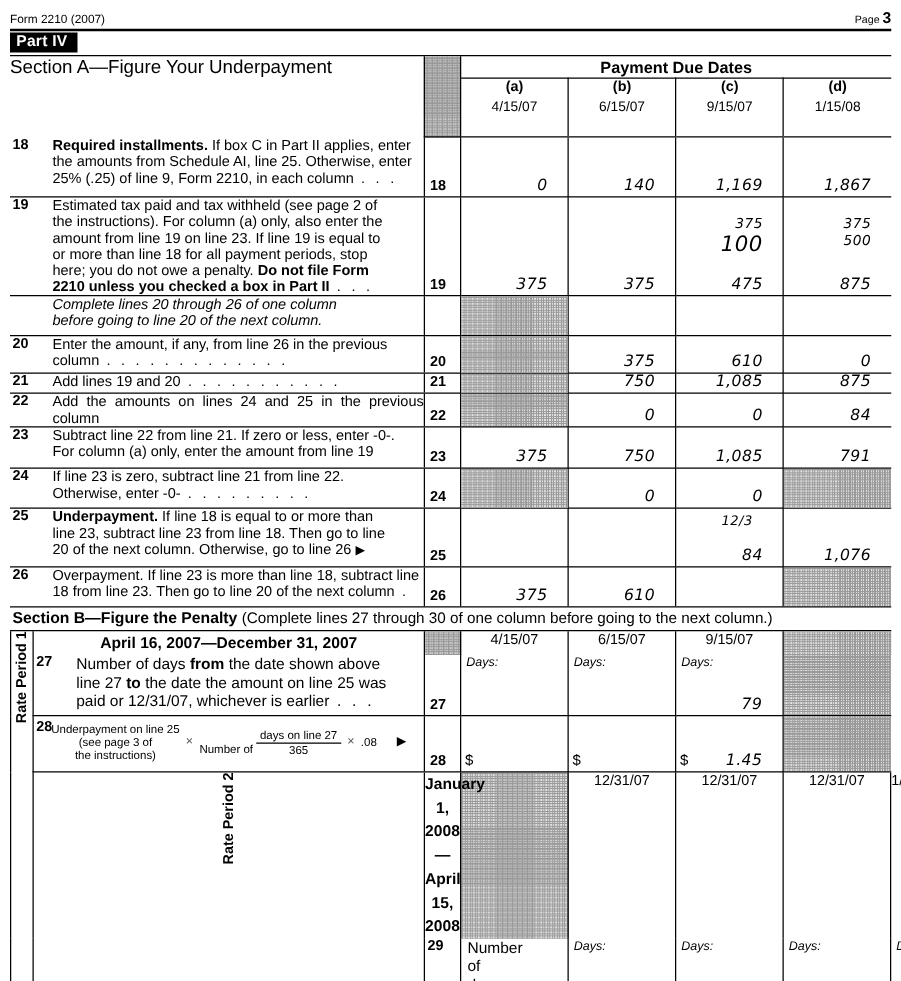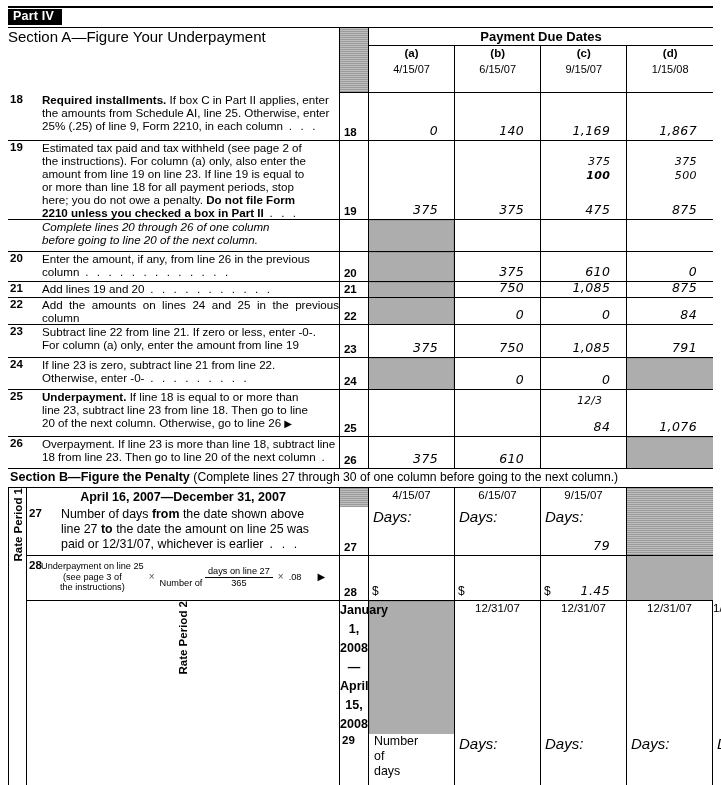--- a/index.html
+++ b/index.html
@@ -154,21 +154,21 @@
   .dollar {
     position: absolute;
     left: 3px;
     bottom: 2px;
     font-size: 12px;
   }
   .dayslab {
     position: absolute;
     left: 4px;
     top: 1px;
-    font-size: 15px;
+    font-size: 10px;
     font-style: italic;
   }
   .datecell {
     text-align: center;
     font-size: 11.5px;
     border-right: 1px solid #000;
     box-sizing: border-box;
     height: 15px;
     line-height: 15px;
   }
@@ -241,20 +241,27 @@
   .frac { display: inline-block; text-align: center; }
   .frac .top { display: block; padding: 0 3px; }
   .frac .bot { display: block; border-top: 1px solid #000; padding: 0 3px; }
 </style>
 </head>
 <body>
 
 <div class="page">
 
 
+  <div class="subline">
+    <span class="form-id">Form 2210 (2007)</span>
+    <span class="page-no">
+      <span>Page</span>
+      <b>3</b>
+    </span>
+  </div>
 
   <div class="partbar">
     <span class="part-tag">Part IV</span>
   </div>
 
   <table class="grid">
     <colgroup>
       <col class="col-desc">
         <col class="col-ln">
       <col class="col-amt">
@@ -332,21 +339,21 @@
             <span>19</span>
           </td>
       <td class="amt">
             <span class="hand val">375</span>
           </td>
       <td class="amt">
             <span class="hand val">375</span>
           </td>
       <td class="amt">
         <span class="hand val-top" style="top:14px;font-size:11px;">375</span>
-        <span class="hand val-top" style="top:28px;font-size:11px;font-weight:bold;">100</span>
+        <span class="hand val-top" style="top:28px;font-size:17px;">100</span>
         <span class="hand val">475</span>
       </td>
       <td class="amt noright">
         <span class="hand val-top" style="top:14px;font-size:11px;">375</span>
         <span class="hand val-top" style="top:28px;font-size:11px;">500</span>
         <span class="hand val">875</span>
       </td>
     </tr>
 
     <tr class="rowline">

